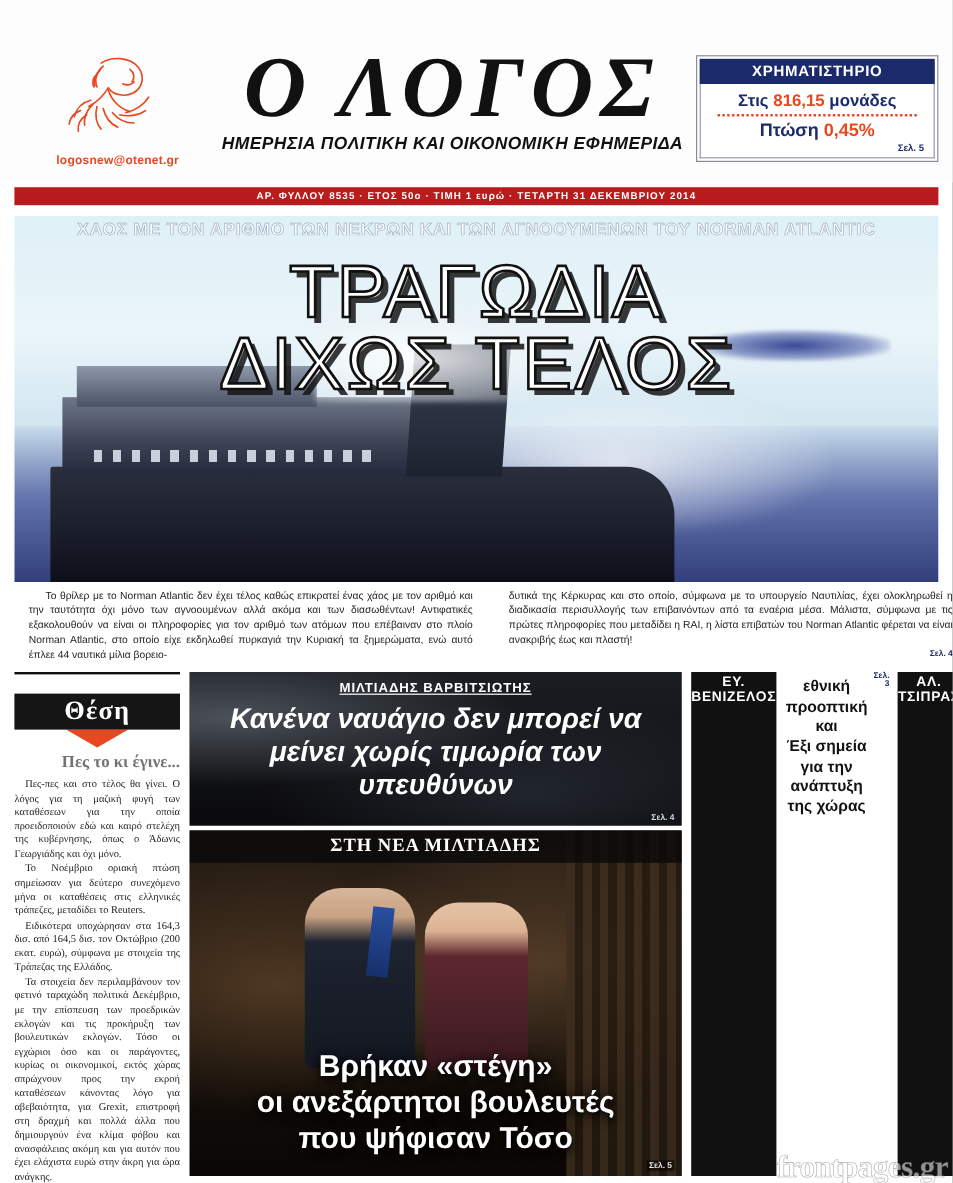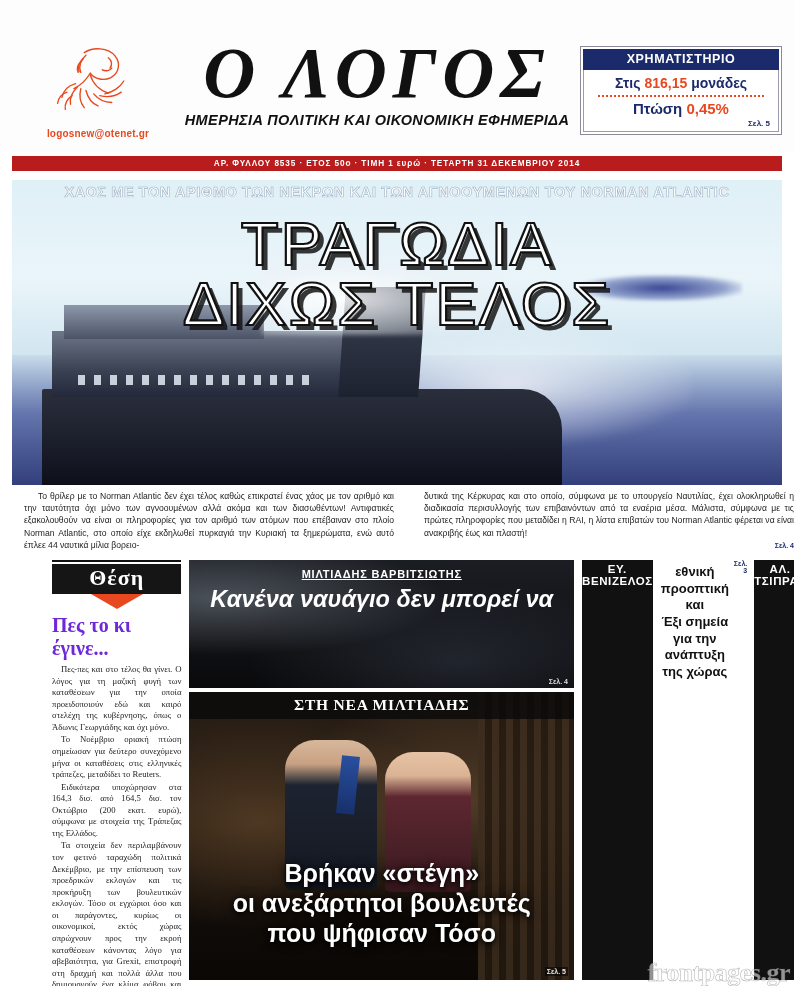--- a/index.html
+++ b/index.html
@@ -268,22 +268,21 @@
     width: 770px;
     height: 420px;
     display: flex;
     gap: 8px;
   }
 
   
   .opinion {
     width: 138px;
     border-top: 2px solid #111;
-    padding-top: 2px;
-    margin-left: 40px;
+    padding-top: 16px;
   }
   .thesi-bar {
     background: #151515;
     text-align: center;
     padding: 1px 0 3px;
     position: relative;
   }
   .thesi-bar span {
     font-family: "Liberation Serif", serif;
     color: #fff;
@@ -293,25 +292,25 @@
   }
   .thesi-tri {
     width: 0; height: 0;
     margin: 0 auto;
     border-left: 26px solid transparent;
     border-right: 26px solid transparent;
     border-top: 15px solid #e8481f;
   }
   .op-head {
     font-family: "Liberation Serif", serif;
-    font-size: 20px;
-    font-weight: bold;
-    text-align: left;
+    font-size: 14px;
+    font-weight: bold;
+    text-align: right;
     margin: 5px 0 4px;
-    color: #6d28d9;
+    color: #737373;
   }
   .op-body {
     font-family: "Liberation Serif", serif;
     font-size: 8.7px;
     line-height: 1.33;
     text-align: justify;
     color: #1c1c1c;
   }
   .op-body p { margin: 0 0 1px; text-indent: 9px; }
   .op-sign {
@@ -417,21 +416,21 @@
     background: rgba(10,10,10,.82);
     color: #fff;
     font-family: "Liberation Serif", serif;
     font-size: 15.5px;
     font-weight: bold;
     letter-spacing: .8px;
     padding: 4px 0 5px;
   }
   .nd-head {
     position: absolute;
-    left: 0; right: 0; bottom: 32px;
+    left: 0; right: 0; bottom: 16px;
     text-align: center;
     color: #fff;
     font-size: 25px;
     font-weight: bold;
     line-height: 1.2;
     text-shadow: 0 2px 5px rgba(0,0,0,.95), 0 0 12px rgba(0,0,0,.8);
   }
   .nd-ref {
     position: absolute;
     right: 6px; bottom: 4px;
@@ -652,20 +651,21 @@
       <div class="op-sign">Ο λογικός</div>
     </div>
 
     <div class="center-col">
 
       <div class="blackbox">
         <div class="bb-over">
           <div class="bb-label">ΜΙΛΤΙΑΔΗΣ ΒΑΡΒΙΤΣΙΩΤΗΣ</div>
           <div class="bb-head">
             <div>Κανένα ναυάγιο δεν μπορεί να</div>
+            <div>μείνει χωρίς τιμωρία των υπευθύνων</div>
           </div>
         </div>
         <div class="bb-ref">Σελ. 4</div>
       </div>
 
       <div class="photo-nd">
         <div class="nd-bg"></div>
         <div class="nd-curtain"></div>
         <div class="nd-man"></div>
         <div class="nd-blue"></div>

